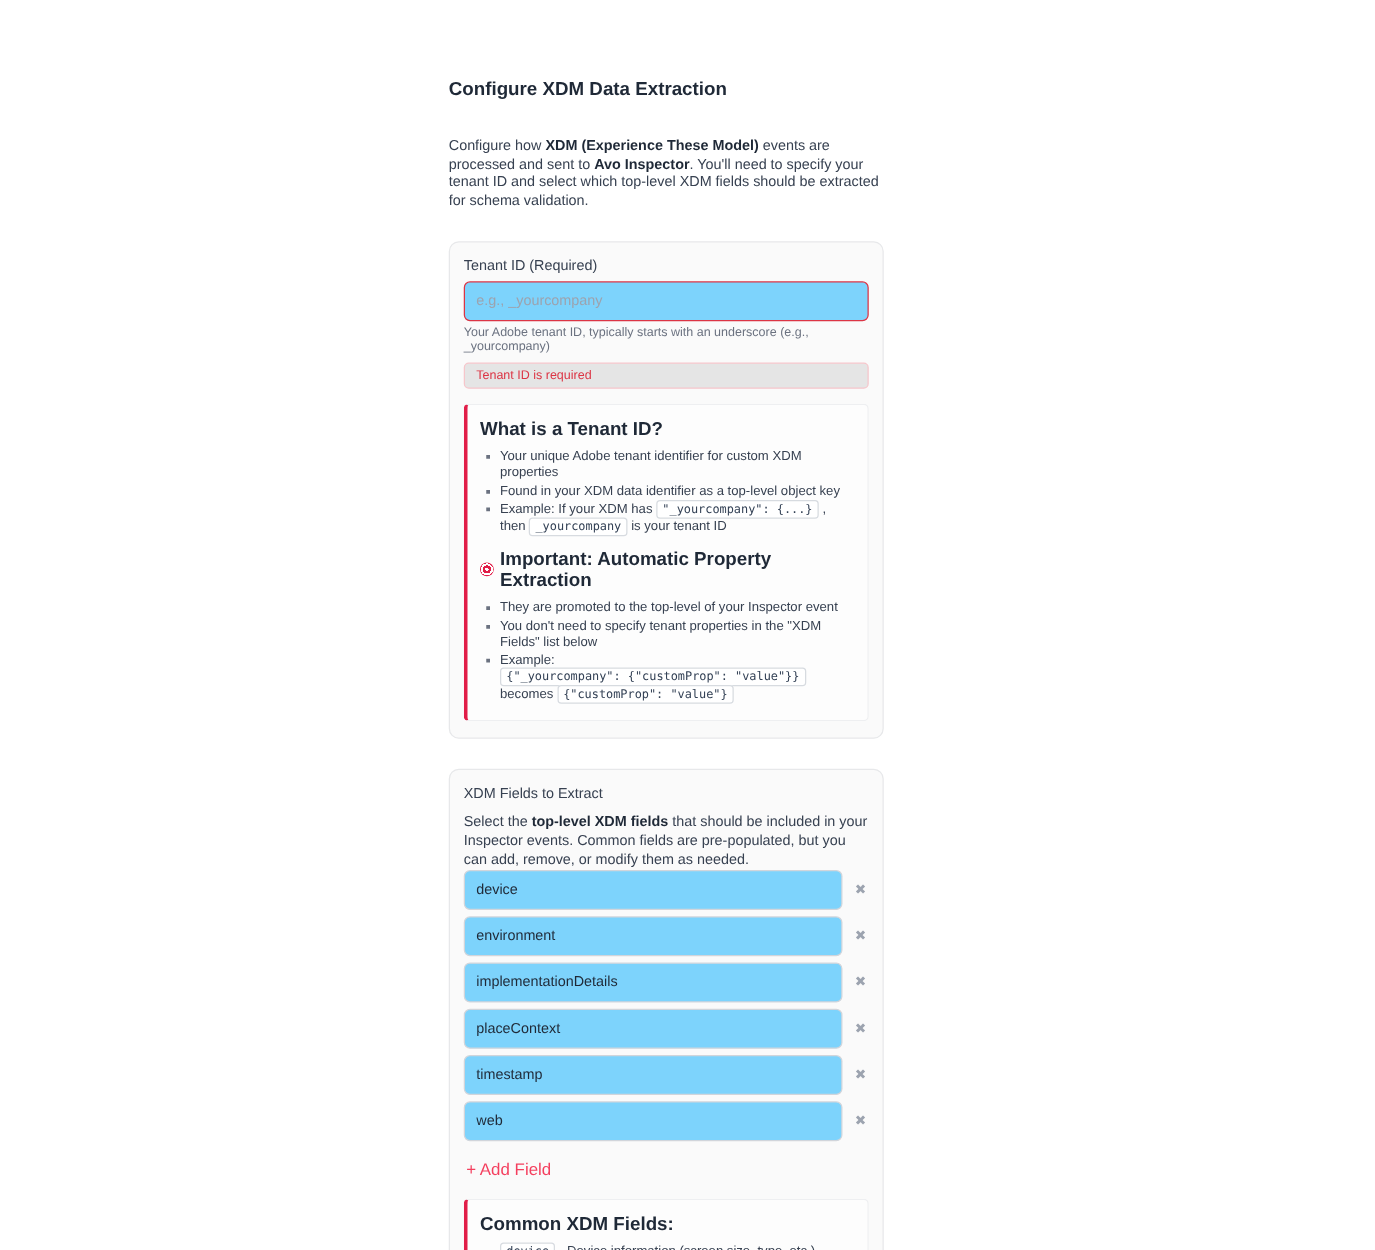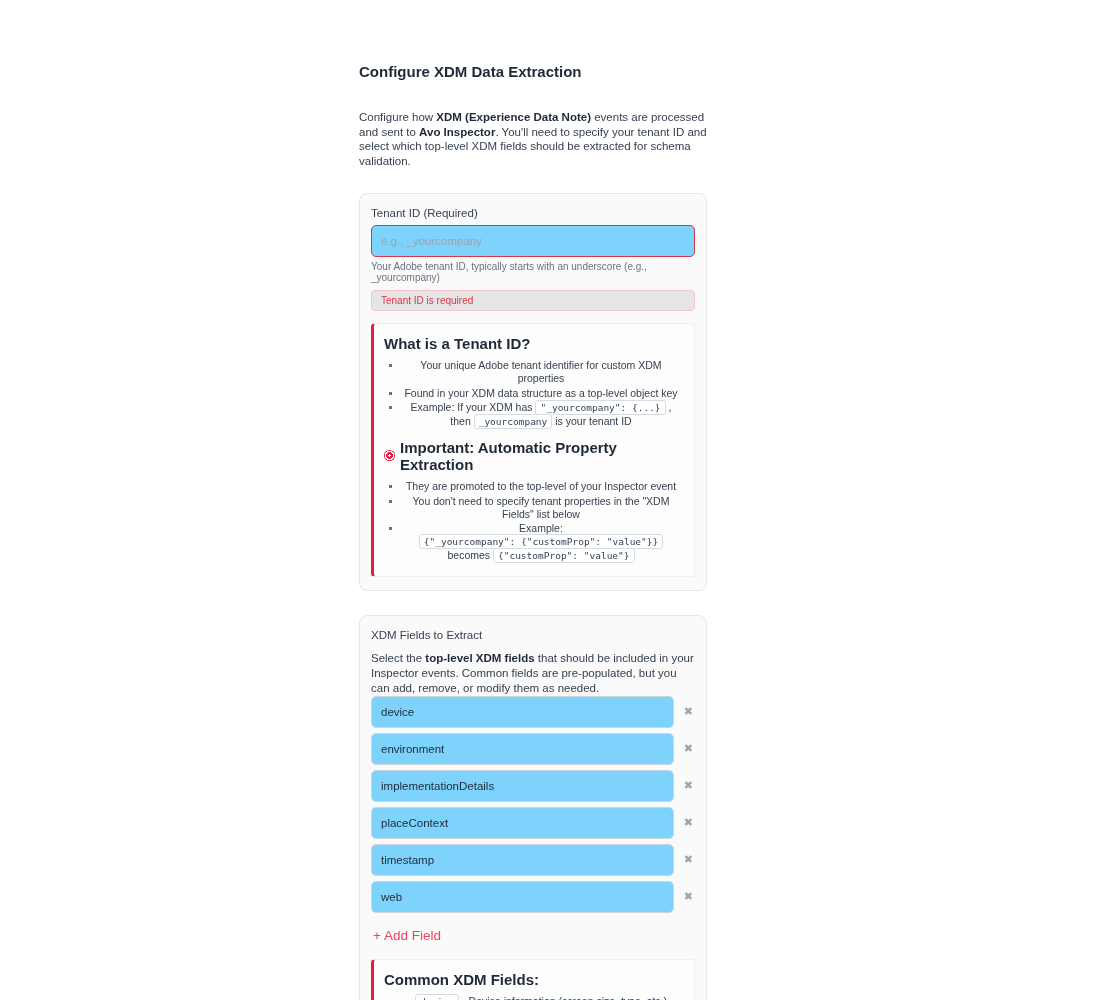--- a/index.html
+++ b/index.html
@@ -96,21 +96,20 @@
     flex: 0 0 auto;
   }
   .info-list { list-style: none; }
   .info-list li {
     position: relative;
     font-size: 10.5px;
     line-height: 12.8px;
     color: #374151;
     padding-left: 16px;
     margin-bottom: 2px;
-    text-align: center;
   }
   .info-list li::before {
     content: "";
     position: absolute;
     left: 5px;
     top: 5px;
     width: 3px; height: 3px;
     background: #6b7280;
   }
   .info-list li.bold { font-weight: bold; color: #1f2937; }
@@ -167,33 +166,33 @@
   }
   .common-list li { margin-bottom: 4px; }
 </style>
 </head>
 <body>
 
 <div class="page">
 
   <h1 class="page-title">Configure XDM Data Extraction</h1>
 
-  <p class="intro"><span>Configure how </span><b>XDM (Experience Data Note)</b><span> events are processed and sent to </span><b>Avo Inspector</b><span>. You'll need to specify your tenant ID and select which top-level XDM fields should be extracted for schema validation.</span></p>
+  <p class="intro"><span>Configure how </span><b>XDM (Experience These Model)</b><span> events are processed and sent to </span><b>Avo Inspector</b><span>. You'll need to specify your tenant ID and select which top-level XDM fields should be extracted for schema validation.</span></p>
 
   <div class="card">
     <div class="form-label">Tenant ID (Required)</div>
     <input type="text" class="text-input error" placeholder="e.g., _yourcompany" style="">
     <div class="helper">Your Adobe tenant ID, typically starts with an underscore (e.g., _yourcompany)</div>
     <div class="error-box">Tenant ID is required</div>
 
     <div class="info-box">
       <div class="info-heading">What is a Tenant ID?</div>
       <ul class="info-list">
         <li>Your unique Adobe tenant identifier for custom XDM properties</li>
-        <li>Found in your XDM data structure as a top-level object key</li>
+        <li>Found in your XDM data identifier as a top-level object key</li>
         <li><span>Example: If your XDM has </span><code class="chip">"_yourcompany": {...}</code><span> , then </span><code class="chip">_yourcompany</code><span> is your tenant ID</span></li>
       </ul>
       <div class="info-heading with-icon">
         <span class="target-icon"></span>
         <span>Important: Automatic Property Extraction</span>
       </div>
       <ul class="info-list">
         <li>They are promoted to the top-level of your Inspector event</li>
         <li>You don't need to specify tenant properties in the "XDM Fields" list below</li>
         <li><span>Example: </span><code class="chip">{"_yourcompany": {"customProp": "value"}}</code><span> becomes </span><code class="chip">{"customProp": "value"}</code></li>

